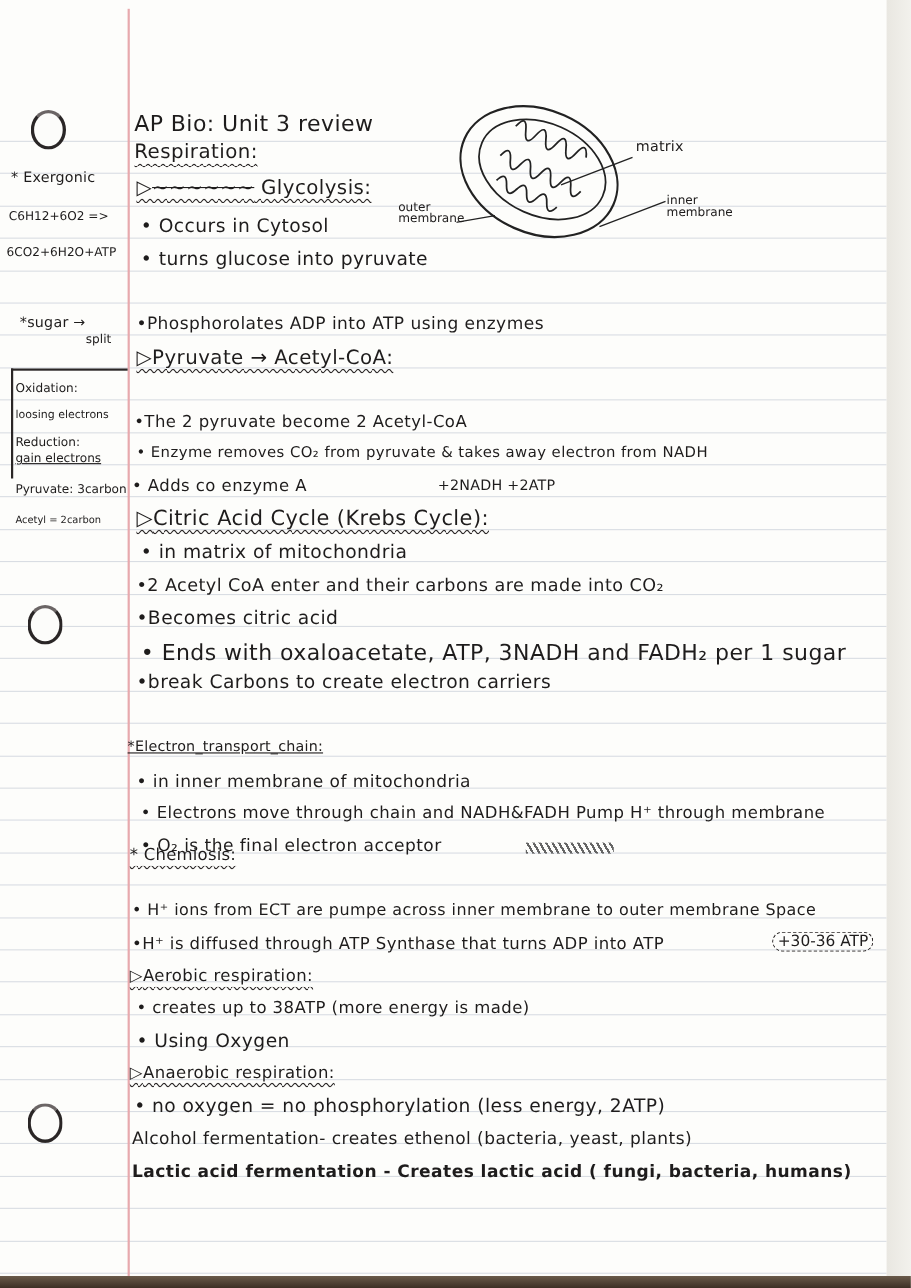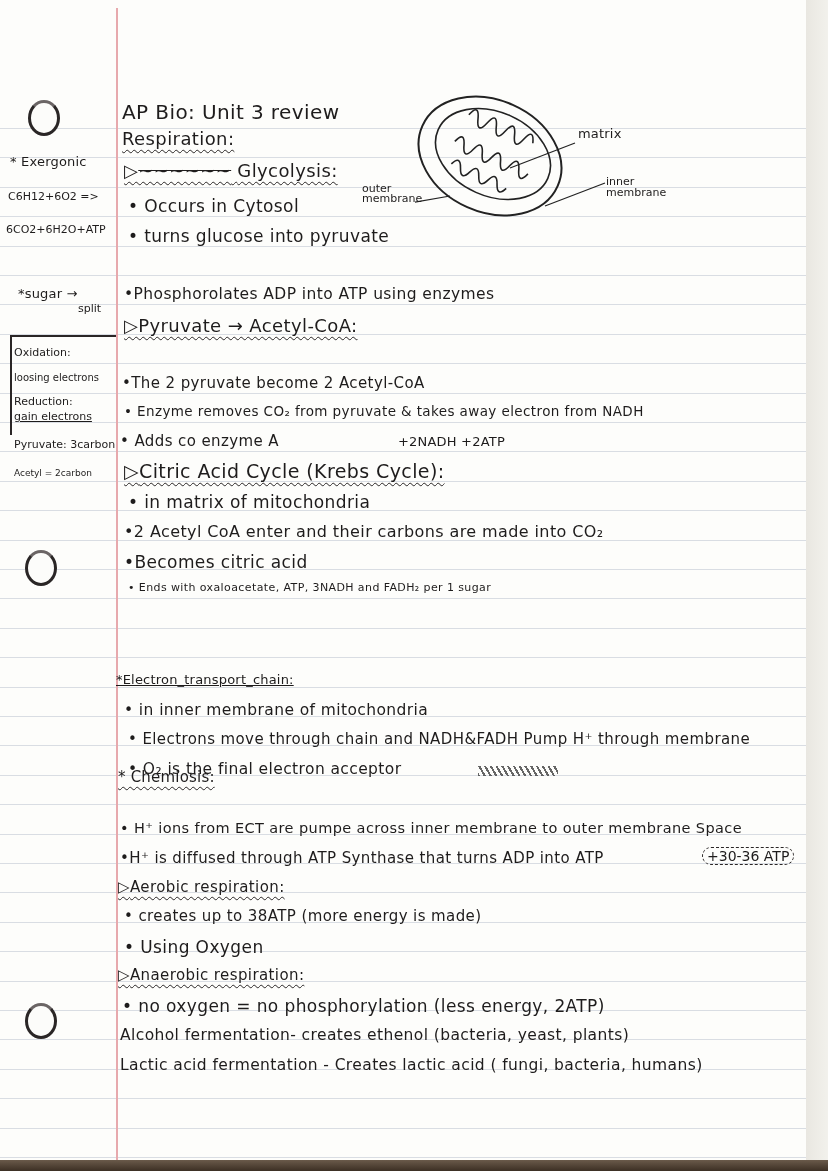--- a/index.html
+++ b/index.html
@@ -142,21 +142,22 @@
   <div class="hw head" style="left:124px;top:315px;">▷<span>Pyruvate → Acetyl-CoA:</span></div>
   <div class="hw" style="left:122px;top:374px;font-size:15px;">•The 2 pyruvate become 2 Acetyl-CoA</div>
   <div class="hw" style="left:124px;top:403px;font-size:13.5px;">• Enzyme removes CO₂ from pyruvate &amp; takes away electron from NADH</div>
   <div class="hw" style="left:120px;top:432px;font-size:15px;">• Adds co enzyme A</div>
   <div class="hw sm" style="left:398px;top:434px;">+2NADH  +2ATP</div>
 
   <div class="hw head" style="left:124px;top:460px;font-size:19px;">▷<span>Citric Acid Cycle (Krebs Cycle):</span></div>
   <div class="hw" style="left:128px;top:492px;">• in matrix of mitochondria</div>
   <div class="hw" style="left:124px;top:522px;font-size:16px;">•2 Acetyl CoA enter and their carbons are made into CO₂</div>
   <div class="hw" style="left:124px;top:552px;">•Becomes  citric  acid</div>
-  <div class="hw" style="left:128px;top:581px;font-size:11px;">• Ends with oxaloacetate, ATP, 3NADH and FADH₂ per 1 sugar</div>
+  <div class="hw" style="left:128px;top:581px;font-size:20px;">• Ends with oxaloacetate, ATP, 3NADH and FADH₂ per 1 sugar</div>
+  <div class="hw" style="left:124px;top:610px;">•break Carbons to create electron carriers</div>
   <div class="boxline" style="left:818px;top:476px;width:1.5px;height:66px;"></div>
   <div class="boxline" style="left:810px;top:541px;width:10px;height:1.5px;"></div>
 
   <div class="hw sm" style="left:116px;top:672px;text-decoration:underline;">*Electron_transport_chain:</div>
   <div class="hw" style="left:124px;top:701px;font-size:15.5px;">• in  inner membrane of mitochondria</div>
   <div class="hw" style="left:128px;top:730px;font-size:15px;">• Electrons move through chain and NADH&amp;FADH Pump H⁺ through membrane</div>
   <div class="hw" style="left:128px;top:760px;font-size:15.5px;">• O₂ is the final electron acceptor</div>
   <div class="scribble" style="left:478px;top:766px;"></div>
 
   <div class="hw sm head" style="left:118px;top:768px;font-size:15px;">* Chemiosis:</div>
@@ -164,16 +165,16 @@
   <div class="hw" style="left:120px;top:849px;font-size:15px;">•H⁺ is diffused through ATP Synthase that turns ADP into ATP</div>
   <div class="cloud" style="left:702px;top:847px;">+30-36 ATP</div>
 
   <div class="hw head" style="left:118px;top:878px;font-size:15px;">▷<span>Aerobic respiration:</span></div>
   <div class="hw" style="left:124px;top:907px;font-size:15px;">• creates up to 38ATP (more energy is made)</div>
   <div class="hw" style="left:124px;top:937px;">• Using Oxygen</div>
 
   <div class="hw head" style="left:118px;top:966px;font-size:15px;">▷<span>Anaerobic respiration:</span></div>
   <div class="hw" style="left:122px;top:996px;">• no  oxygen = no phosphorylation (less energy, 2ATP)</div>
   <div class="hw" style="left:120px;top:1026px;font-size:15.5px;">Alcohol fermentation- creates ethenol (bacteria, yeast, plants)</div>
-  <div class="hw" style="left:120px;top:1056px;font-size:15.5px;">Lactic acid  fermentation - Creates lactic acid ( fungi, bacteria, humans)</div>
+  <div class="hw" style="left:120px;top:1056px;font-size:15.5px;font-weight:bold;">Lactic acid  fermentation - Creates lactic acid ( fungi, bacteria, humans)</div>
 </div>
 <div class="page-shadow"></div>
 <div class="bottom-edge"></div>
 
 </body></html>

